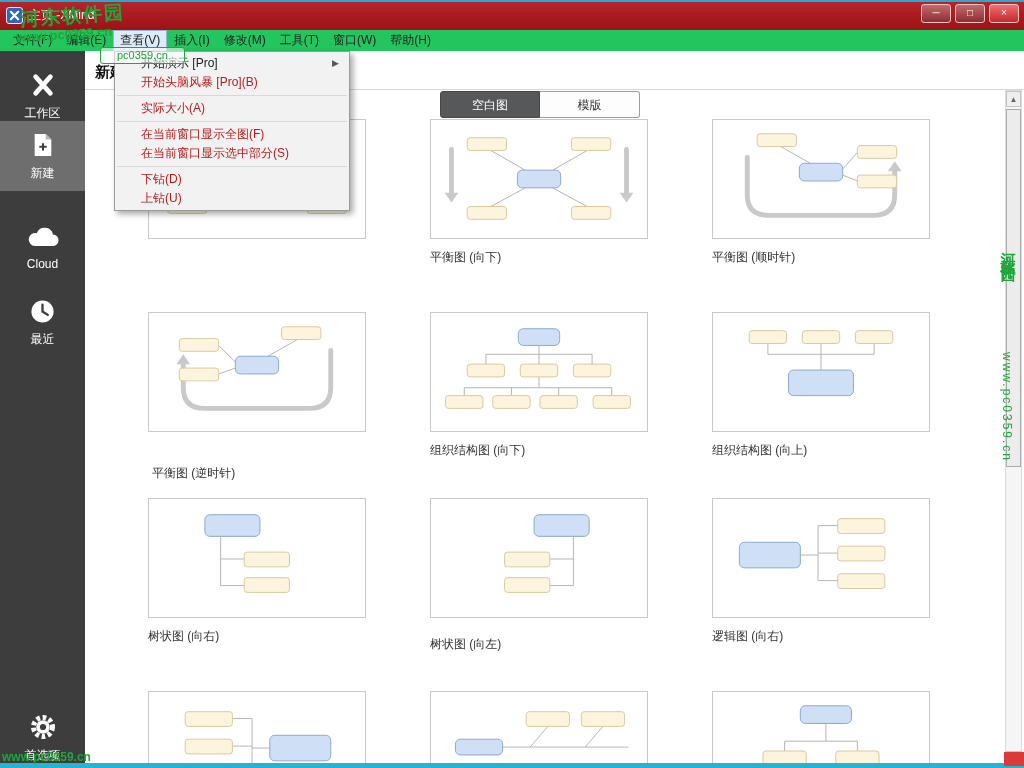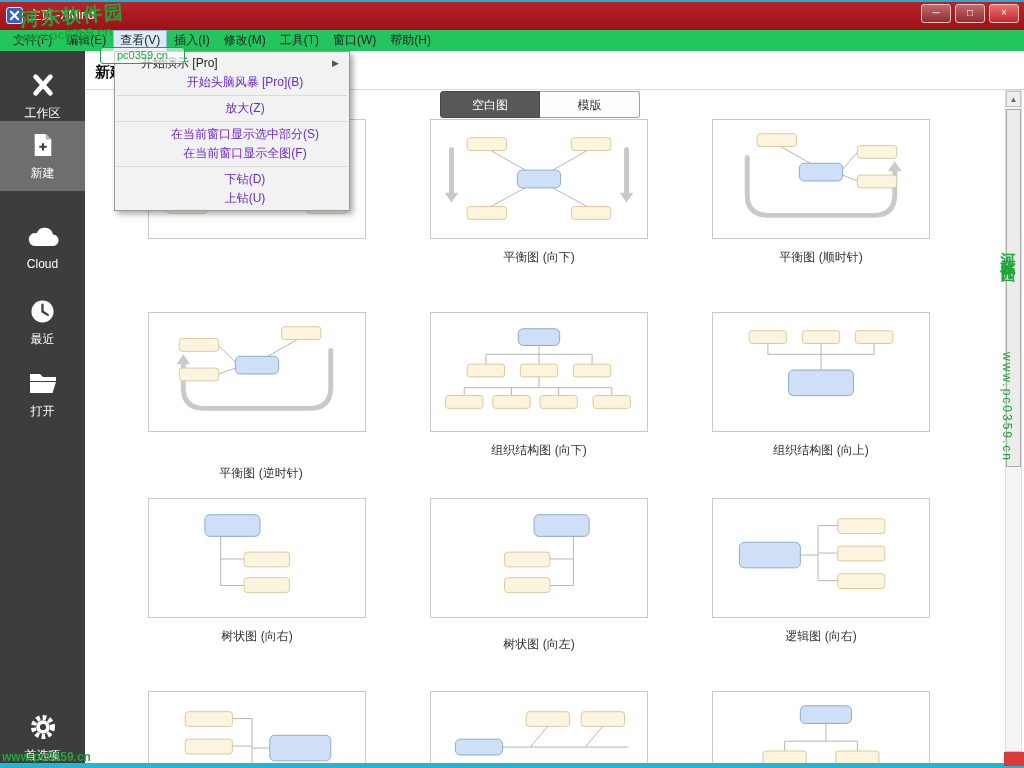--- a/index.html
+++ b/index.html
@@ -36,36 +36,36 @@
   .content { position:absolute; left:85px; top:51px; width:939px; height:717px; background:#fff; overflow:hidden; }
   .heading { position:absolute; left:10px; top:12px; font-size:15px; font-weight:bold; color:#111; }
   .tabs { position:absolute; left:355px; top:9px; display:flex;margin-top:31px; }
   .tab { width:100px; height:27px; font-size:12px; text-align:center; line-height:26px; }
   .tab.active { background:#57585a; color:#fff; border:1px solid #46474a; border-radius:3px 0 0 3px; }
   .tab.inactive { background:#fdfdfd; color:#333; border:1px solid #9f9f9f; border-left:none; border-radius:0 3px 3px 0; }
   .divider { position:absolute; left:0; top:38px; width:939px; height:1px; background:#d8d8d8; }
 
   .card { position:absolute; width:218px; height:120px; border:1px solid #c9c9c9; background:#fff; }
   .card svg { display:block; }
-  .caption { position:absolute; width:218px; text-align:center; font-size:12px; color:#333; }
+  .caption { position:absolute; width:218px; font-size:12px; color:#333; }
 
   
   .scrollbar { position:absolute; left:920px; top:39px; width:17px; height:678px; background:#f5f5f5;
                border:1px solid #dcdcdc; }
   .scroll-btn { position:absolute; left:0; width:15px; height:16px; background:#efefef; border:1px solid #c4c4c4;
                 color:#666; font-size:8px; text-align:center; line-height:15px; }
   .scroll-btn.up { top:0; }
   .scroll-btn.down { bottom:0; }
   .scroll-thumb { position:absolute; left:0; top:18px; width:15px; height:358px; background:#ececec; border:1px solid #ababab; }
 
   
   .view-menu { position:absolute; left:114px; top:51px; width:236px; background:#f2f2f2;
                border:1px solid #9b9b9b; box-shadow:3px 3px 6px rgba(0,0,0,.35); padding:2px 0; z-index:40; }
   .vm-item { height:19px; line-height:19px; font-size:12px; padding-left:26px; position:relative; color:#222; white-space:nowrap; }
-  .vm-item.disabled { color:#6d28d9;text-align:center; }
+  .vm-item.disabled { color:#b91c1c; }
   .vm-sep { border-top:1px solid #d8d8d8; margin:3px 2px; }
   .vm-arrow { position:absolute; right:10px; top:0; font-size:9px; color:#555; }
 
   
   .wm { position:absolute; color:#1fa63c; font-weight:bold; z-index:60; white-space:nowrap; }
   .wm-top-name { left:20px; top:3px; font-size:19px; letter-spacing:2px; transform:rotate(-4deg); }
   .wm-top-url  { left:16px; top:27px; font-size:13px; transform:rotate(-4deg); }
   .wm-badge { left:100px; top:47px; font-size:11px; font-weight:normal; border:1px solid #1fa63c;
               border-radius:3px; padding:0 16px; height:17px; line-height:15px; background:rgba(255,255,255,.55); }
   .wm-right-name { left:998px; top:240px; writing-mode:vertical-rl; font-size:15px; letter-spacing:4px; }
@@ -133,29 +133,20 @@
         </div>
         <div class="side-label">最近</div>
       </div>
       <div class="side-item" style="top: 162px;">
         <div class="side-icon">
           <svg width="34" height="24" viewBox="0 0 34 24">
             <path d="M9 21 a6.5 6.5 0 1 1 1.8-12.8 A8.5 8.5 0 0 1 27 9.4 A5.8 5.8 0 0 1 26.5 21 z" fill="#fff"></path>
           </svg>
         </div>
         <div class="side-label">Cloud</div>
-      </div>
-      <div class="side-item" style="top: 308px;">
-        <div class="side-icon">
-          <svg width="30" height="24" viewBox="0 0 30 24">
-            <path d="M2 3 h10 l3 3 h13 v4 h-26 z" fill="#fff"></path>
-            <path d="M2 11 h26 l-3.5 11 h-22.5 z" fill="#fff"></path>
-          </svg>
-        </div>
-        <div class="side-label">打开</div>
       </div>
       <div class="side-item" style="top: 652px;">
         <div class="side-icon">
           <svg width="28" height="28" viewBox="0 0 28 28">
             <circle cx="14" cy="14" r="9.5" fill="none" stroke="#fff" stroke-width="5" stroke-dasharray="3.6 2.7"></circle>
             <circle cx="14" cy="14" r="6.8" fill="#fff"></circle>
             <circle cx="14" cy="14" r="3.1" fill="#3d3d3d"></circle>
           </svg>
         </div>
         <div class="side-label">首选项</div>
@@ -346,24 +337,24 @@
       <div class="scroll-btn up">▲</div>
       <div class="scroll-thumb"></div>
       <div class="scroll-btn down">▼</div>
     </div>
   </div>
 
   <div class="view-menu" id="view-menu">
       <div class="vm-item">开始演示 [Pro]<span class="vm-arrow">▶</span></div>
       <div class="vm-item disabled">开始头脑风暴 [Pro](B)</div>
       <div class="vm-sep"></div>
-      <div class="vm-item disabled">放大(Z)</div>
+      <div class="vm-item disabled">实际大小(A)</div>
       <div class="vm-sep"></div>
+      <div class="vm-item disabled">在当前窗口显示全图(F)</div>
       <div class="vm-item disabled">在当前窗口显示选中部分(S)</div>
-      <div class="vm-item disabled">在当前窗口显示全图(F)</div>
       <div class="vm-sep"></div>
       <div class="vm-item disabled">下钻(D)</div>
       <div class="vm-item disabled">上钻(U)</div>
     </div>
 
   <div class="wm wm-top-name">河东软件园</div>
   <div class="wm wm-top-url">www.pc0359.cn</div>
   <div class="wm wm-badge">pc0359.cn</div>
   <div class="wm wm-right-name">河东软件园</div>
   <div class="wm wm-right-url">www.pc0359.cn</div>

